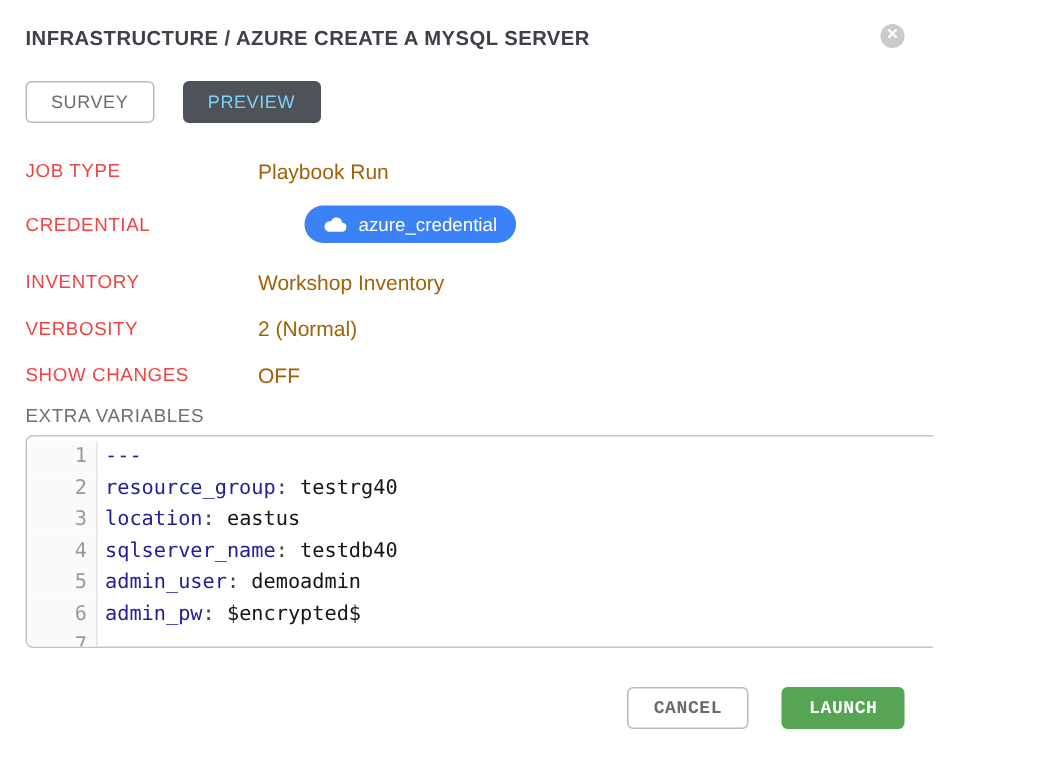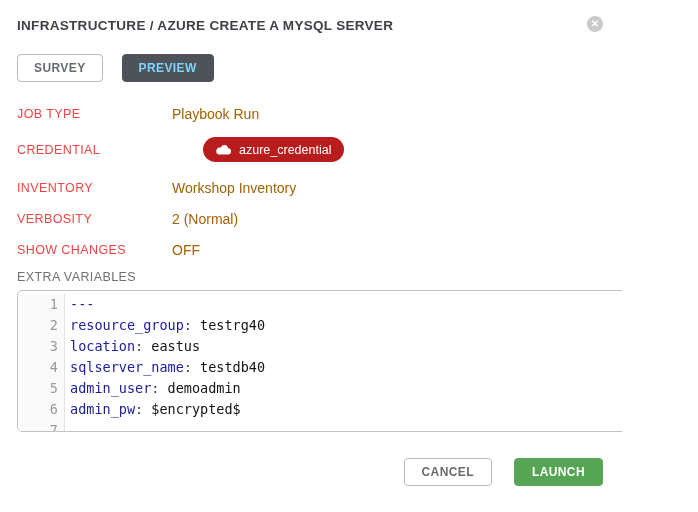--- a/index.html
+++ b/index.html
@@ -11,54 +11,54 @@
 
   
   .header { display:flex; align-items:flex-start; justify-content:space-between; }
   .title { font-size:13.5px; font-weight:bold; color:#3e4147; letter-spacing:0.3px; padding-top:2px; text-transform:uppercase; }
   .close-btn { width:16px; height:16px; border-radius:50%; background:#c8cacc; color:#fff; font-size:10px; font-weight:bold;
                display:flex; align-items:center; justify-content:center; cursor:pointer; line-height:1; }
 
   
   .tabs { display:flex; gap:19px; margin-top:21px; }
   .tab { height:28px; padding:0 16px; display:flex; align-items:center; justify-content:center;
-         font-size:12px; font-weight:bold; letter-spacing:0.4px; border-radius:4px; cursor:pointer; }
+         font-size:12px; font-weight:normal; letter-spacing:0.4px; border-radius:4px; cursor:pointer; }
   .tab.inactive { background:#fff; border:1px solid #b9bbbe; color:#686c71; }
   .tab.active { background:#4d5359; border:1px solid #4d5359; color:#7dd3fc; }
 
   
   .details { margin-top:24px; }
   .row { display:flex; align-items:flex-start; margin-bottom:14px; }
   .row-label { width:155px; flex:0 0 155px; font-size:12.5px; color:#ef4444; letter-spacing:0.4px; line-height:17px; text-transform:uppercase; }
   .row-value { font-size:14px; color:#a16207; line-height:17px; }
   .row.credential { margin-bottom:18px;gap:31px; }
   .row.credential .row-label { padding-top:5px; }
   .badge { display:inline-flex; align-items:center; gap:8px; height:25px; padding:0 13px; border-radius:13px;
-           background:#b91c1c; color:#fff; font-size:12.5px; cursor:pointer; }
+           background:#3b82f6; color:#fff; font-size:12.5px; cursor:pointer; }
   .row.show-changes { margin-bottom:11px; }
 
   
   .extra-label { font-size:12.5px; color:#6d7075; letter-spacing:0.4px; text-transform:uppercase; margin-bottom:6px; }
   .editor { position:relative; width:662px; height:142px; border:1px solid #c3c3c3; border-radius:5px;
             background:#fff; overflow:hidden; font-family:"DejaVu Sans Mono", monospace; font-size:13.5px; }
   .editor-scroll { position:absolute; right:0; top:0; bottom:0; width:15px; background:#fcfcfc;
                    border-left:1px solid #ececec; border-radius:0 4px 4px 0; }
   .editor-thumb { position:absolute; right:3px; top:6px; width:8px; height:100px; border-radius:4px; background:#b5b5b5; cursor:pointer; }
   .code-area { padding-top:3px; }
   .code-line { display:flex; height:21px; line-height:21px; }
   .gutter { flex:0 0 47px; width:47px; text-align:right; padding-right:6px; color:#9a9a9a; background:#fafafa; border-right:1px solid #e3e3e3; }
   .code-text { padding-left:5px; white-space:pre; color:#141414; }
   .yaml-key { color:#20209a; }
   .yaml-sep { color:#444; }
   .yaml-val { color:#141414; }
 
   
   .footer { display:flex; justify-content:flex-end; gap:22px; margin-top:26px; }
   .btn { height:28px; padding:0 17px; display:flex; align-items:center; justify-content:center;
-         font-size:12px; font-weight:bold; letter-spacing:0.4px; border-radius:4px; cursor:pointer; }
+         font-size:12px; font-weight:bold; letter-spacing:0.4px; border-radius:4px; cursor:pointer;font-family:Liberation Mono, monospace; }
   .btn.cancel { background:#fff; border:1px solid #b9bbbe; color:#686c71; }
   .btn.launch { background:#55a555; border:1px solid #55a555; color:#fff; }
 </style>
 </head>
 <body>
 
 <div class="page">
   <div class="window-edge"></div>
 
   <div class="content">

